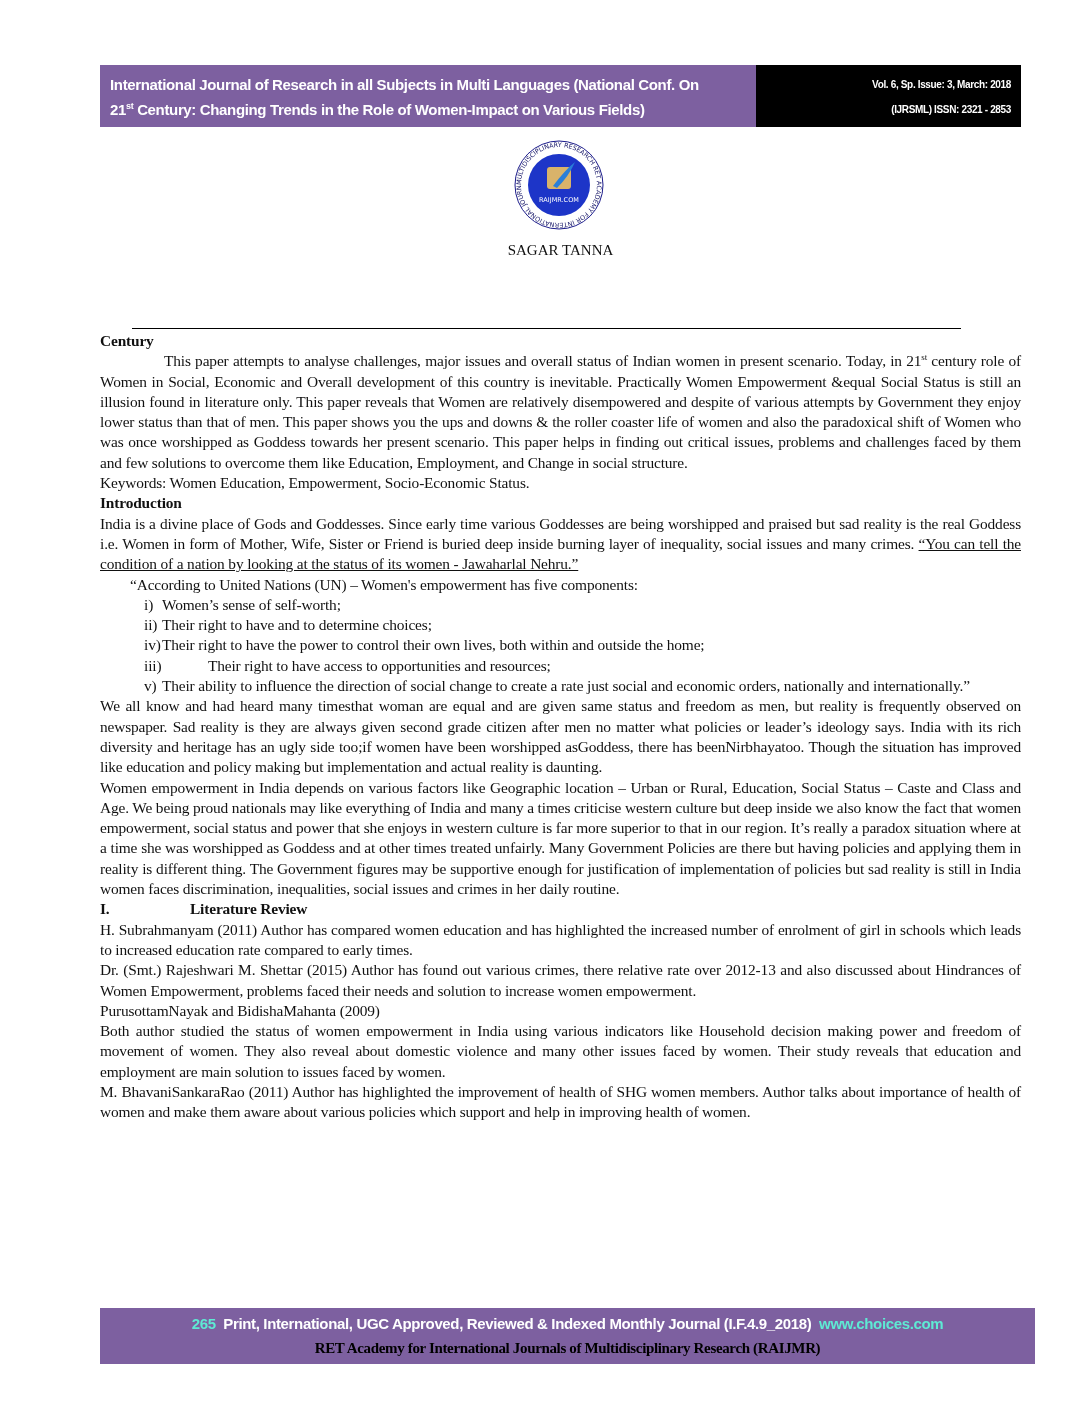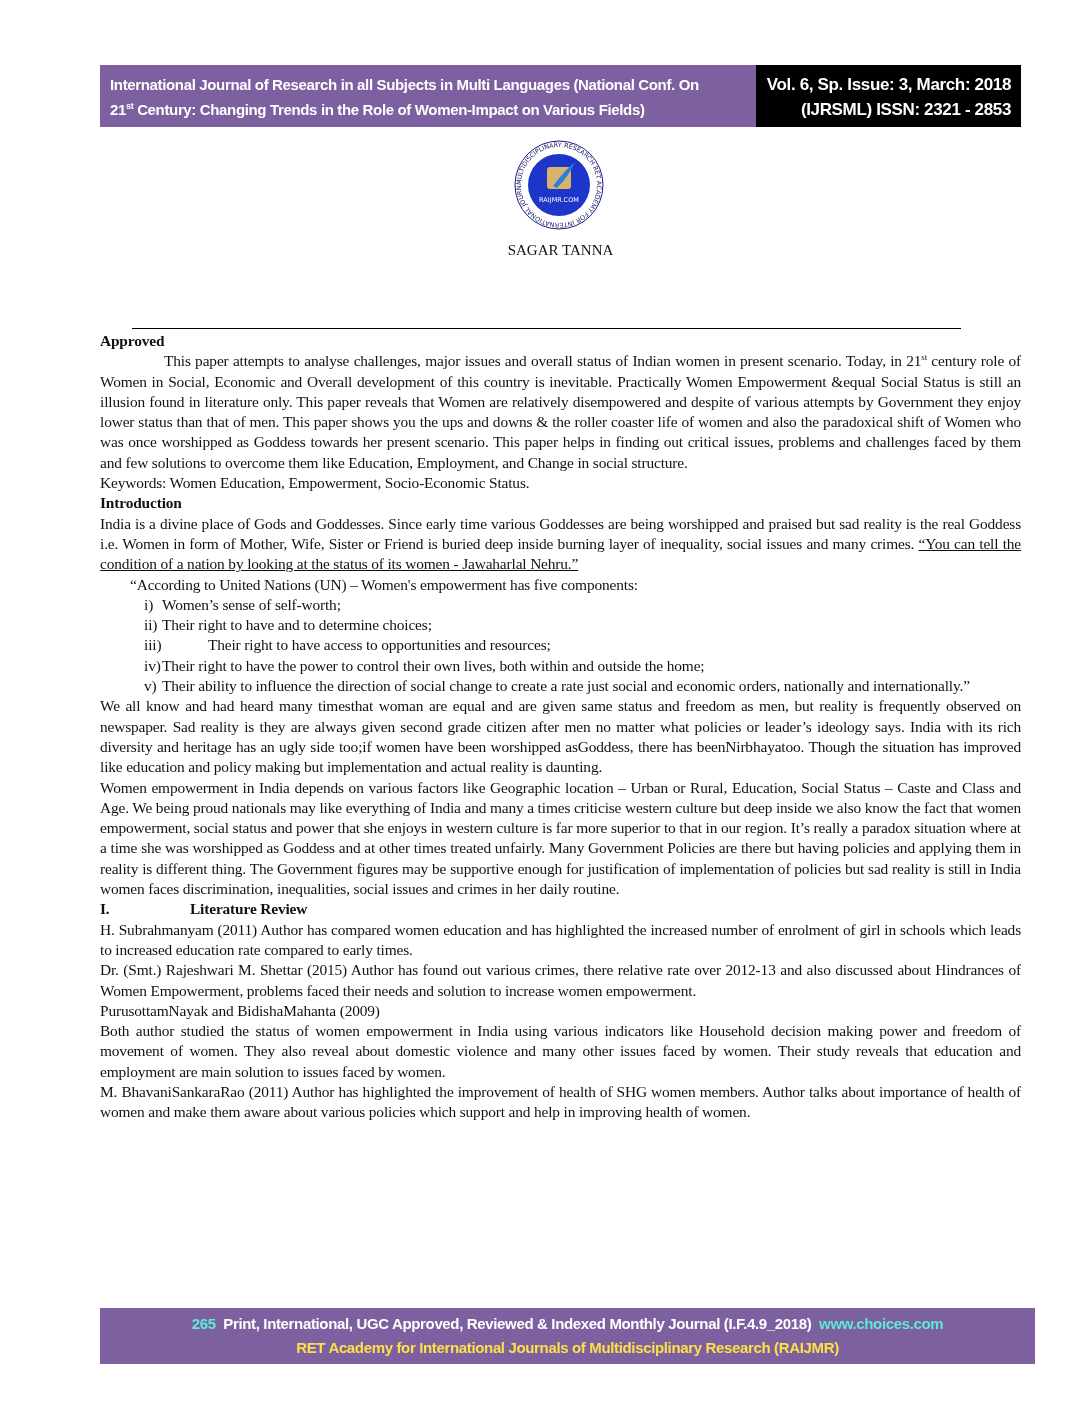--- a/index.html
+++ b/index.html
@@ -1,20 +1,20 @@
 <!DOCTYPE html>
 <html><head>
 <meta charset="utf-8">
 <style>
   html, body { margin: 0; padding: 0; background: #ffffff; }
   body { width: 1088px; height: 1408px; position: relative; overflow: hidden; font-family: "Liberation Serif", serif; color: #111; }
 
   .header { position: absolute; left: 100px; top: 65px; width: 921px; height: 62px; display: flex; }
   .header-left { background: #7d60a0; color: #fff; width: 656px; height: 100%; box-sizing: border-box; padding: 7px 0 0 10px; font-family: "Liberation Sans", sans-serif; font-weight: bold; font-size: 15px; line-height: 25px; letter-spacing: -0.35px; }
-  .header-right { background: #000; color: #fff; flex: 1; height: 100%; box-sizing: border-box; padding: 7px 10px 0 0; text-align: right; font-family: "Liberation Sans", sans-serif; font-weight: bold; font-size: 17px; line-height: 25px; letter-spacing: -0.35px; }
+  .header-right { background: #000; color: #fff; flex: 1; height: 100%; box-sizing: border-box; padding: 7px 10px 0 0; text-align: right; font-family: "Liberation Sans", sans-serif; font-weight: bold; font-size: 10px; line-height: 25px; letter-spacing: -0.35px; }
   sup { font-size: 9px; line-height: 0; }
 
   .logo { position: absolute; left: 513px; top: 140px; width: 92px; height: 90px; }
 
   .title-block { position: absolute; left: 100px; top: 240px; width: 921px; text-align: center; }
   .paper-title { font-size: 23.5px; font-weight: bold; line-height: 30px; letter-spacing: -0.2px; }
   .author { font-size: 15px; line-height: 20px; }
   .affil { font-size: 15px; line-height: 24px; }
   .rule { position: absolute; left: 132px; top: 328px; width: 829px; height: 0; border-top: 1.3px solid #000; }
 
@@ -27,21 +27,21 @@
   .li { position: relative; padding-left: 62px; }
   .li .num { position: absolute; left: 44px; }
   .li.wide .num { left: 44px; }
   .li.wide { padding-left: 108px; }
   .lit-head { display: flex; font-weight: bold; }
   .lit-head .roman { width: 90px; padding-left: 0px; }
 
   .footer { position: absolute; left: 100px; top: 1308px; width: 935px; height: 56px; background: #7d60a0; font-family: "Liberation Sans", sans-serif; font-weight: bold; font-size: 15px; line-height: 24px; text-align: center; box-sizing: border-box; padding-top: 4px; letter-spacing: -0.35px; }
   .footer .line1 { color: #fff; }
   .footer .page-num, .footer .url { color: #5eead4; }
-  .footer .line2 { color: #fde047; }
+  .footer .line2 { color: #000000; font-family: Liberation Serif, serif; }
 </style>
 </head>
 <body>
 
 <div class="header">
   <div class="header-left">
     <div>International Journal of Research in all Subjects in Multi Languages (National Conf. On</div>
     <div><span>21</span><sup>st</sup><span> Century: Changing Trends in the Role of Women-Impact on Various Fields)</span></div>
   </div>
   <div class="header-right">
@@ -65,32 +65,32 @@
     <text x="46" y="62" text-anchor="middle" font-family="DejaVu Sans, sans-serif" font-size="6.5" fill="#ffffff">RAIJMR.COM</text>
   </svg>
 </div>
 
 <div class="title-block">
   <div class="author">SAGAR TANNA</div>
 </div>
 <div class="rule"></div>
 
 <div class="body-text">
-  <p class="h">Approved</p>
+  <p class="h">Century</p>
   <p class="indent"><span>This paper attempts to analyse challenges, major issues and overall status of Indian women in present scenario. Today, in 21</span><sup>st</sup><span> century role of Women in Social, Economic and Overall development of this country is inevitable. Practically Women Empowerment &amp;equal Social Status is still an illusion found in literature only. This paper reveals that Women are relatively disempowered and despite of various attempts by Government they enjoy lower status than that of men. This paper shows you the ups and downs &amp; the roller coaster life of women and also the paradoxical shift of Women who was once worshipped as Goddess towards her present scenario. This paper helps in finding out critical issues, problems and challenges faced by them and few solutions to overcome them like Education, Employment, and Change in social structure.</span></p>
   <p>Keywords: Women Education, Empowerment, Socio-Economic Status.</p>
 
   <p class="h">Introduction</p>
   <p><span>India is a divine place of Gods and Goddesses. Since early time various Goddesses are being worshipped and praised but sad reality is the real Goddess i.e. Women in form of Mother, Wife, Sister or Friend is buried deep inside burning layer of inequality, social issues and many crimes. </span><span class="un-quote">“You can tell the condition of a nation by looking at the status of its women - Jawaharlal Nehru.”</span></p>
   <p class="list-intro">“According to United Nations (UN) – Women's empowerment has five components:</p>
 
   <p class="li"><span class="num">i)</span><span>Women’s sense of self-worth;</span></p>
   <p class="li"><span class="num">ii)</span><span>Their right to have and to determine choices;</span></p>
+  <p class="li" style="padding-left:62px;"><span class="num">iv)</span><span>Their right to have the power to control their own lives, both within and outside the home;</span></p>
   <p class="li wide"><span class="num">iii)</span><span>Their right to have access to opportunities and resources;</span></p>
-  <p class="li" style="padding-left:62px;"><span class="num">iv)</span><span>Their right to have the power to control their own lives, both within and outside the home;</span></p>
   <p class="li" style="padding-left:62px;"><span class="num">v)</span><span style="display:inline-block; width:858px; text-align:justify; text-align-last:left; padding-right:0;">Their ability to influence the direction of social change to create a rate just social and economic orders, nationally and internationally.”</span></p>
 
   <p>We all know and had heard many timesthat woman are equal and are given same status and freedom as men, but reality is frequently observed on newspaper. Sad reality is they are always given second grade citizen after men no matter what policies or leader’s ideology says. India with its rich diversity and heritage has an ugly side too;if women have been worshipped asGoddess, there has beenNirbhayatoo. Though the situation has improved like education and policy making but implementation and actual reality is daunting.</p>
   <p>Women empowerment in India depends on various factors like Geographic location – Urban or Rural, Education, Social Status – Caste and Class and Age. We being proud nationals may like everything of India and many a times criticise western culture but deep inside we also know the fact that women empowerment, social status and power that she enjoys in western culture is far more superior to that in our region. It’s really a paradox situation where at a time she was worshipped as Goddess and at other times treated unfairly. Many Government Policies are there but having policies and applying them in reality is different thing. The Government figures may be supportive enough for justification of implementation of policies but sad reality is still in India women faces discrimination, inequalities, social issues and crimes in her daily routine.</p>
 
   <div class="lit-head">
     <span class="roman">I.</span>
     <span>Literature Review</span>
   </div>
   <p>H. Subrahmanyam (2011) Author has compared women education  and has highlighted the increased number of enrolment of girl in schools  which leads to increased education rate compared to early times.</p>

